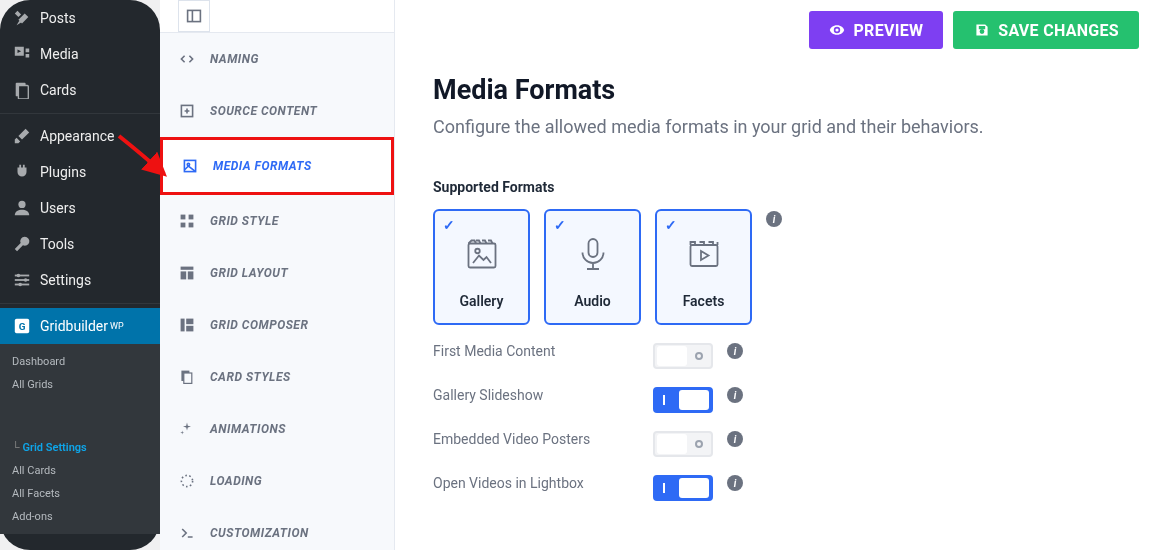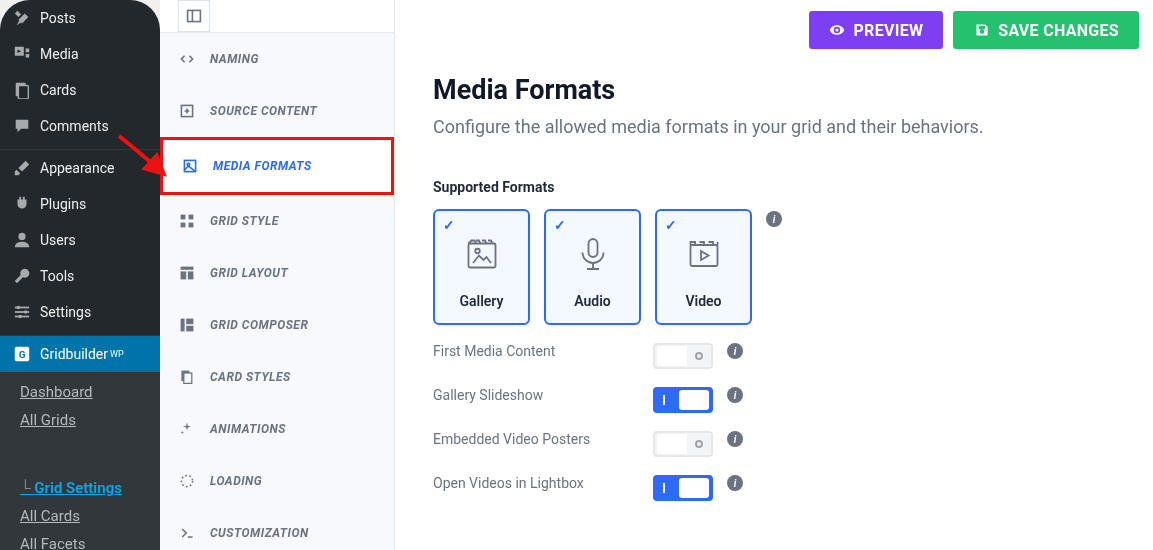--- a/index.html
+++ b/index.html
@@ -7,21 +7,21 @@
     
     
     .wp-sidebar { width: 160px; background: #23282d; color: #eee; display: flex; flex-direction: column; font-size: 14px; border-radius: 30px; }
     .wp-menu-item { display: flex; align-items: center; padding: 8px 8px 8px 12px; color: #eee; cursor: pointer; }
     .wp-menu-item .icon { width: 20px; height: 20px; margin-right: 8px; display: flex; align-items: center; justify-content: center; color: #a7aaad; }
     .wp-menu-item.active { background: #0073aa; color: #fff; position: relative; }
     .wp-menu-item.active::after { content: ''; position: absolute; right: -8px; top: 50%; transform: translateY(-50%); border: 8px solid transparent; border-left-color: #0073aa; }
     .wp-menu-item.active .icon { color: #fff; }
     .wp-menu-item sup { font-size: 9px; margin-left: 2px; }
     .wp-sub { background: #32373c; padding: 6px 0; }
-    .wp-sub-item { padding: 5px 20px; color: #b4b9be; font-size: 15px; cursor: pointer; text-decoration: underline; }
+    .wp-sub-item { padding: 5px 12px; color: #b4b9be; font-size: 11px; cursor: pointer; }
     .wp-sub-item.current { color: #0ea5e9; font-weight: 600; margin-top: 40px; }
     .wp-sub-item.current::before { content: '└ '; color: #888; font-weight: normal; }
     .wp-sep { height: 5px; border-top: 1px solid #32373c; margin-top: 5px; }
 
     
     .content { flex: 1; display: flex; position: relative; background: #fff; }
     
     
     .settings-nav { width: 235px; background: #f7f9fc; border-right: 1px solid #e5e9f0; display: flex; flex-direction: column; padding-top: 0; }
     .settings-topbar { height: 58px; display: flex; align-items: center; padding-left: 18px; background: #fff; border-bottom: 1px solid #e5e9f0; }
@@ -88,28 +88,20 @@
   </div>
   <div class="wp-menu-item">
     <span class="icon">
         <svg width="18" height="18" viewBox="0 0 20 20" fill="currentColor">
           <rect x="3" y="2" width="11" height="15" rx="1"></rect>
           <rect x="6" y="5" width="11" height="15" rx="1" fill="#23282d" stroke="currentColor" stroke-width="1.5"></rect>
         </svg>
       </span>
     <span>Cards</span>
   </div>
-  <div class="wp-menu-item">
-    <span class="icon">
-        <svg width="18" height="18" viewBox="0 0 20 20" fill="currentColor">
-          <path d="M3 3h14v10H9l-4 4v-4H3V3z"></path>
-        </svg>
-      </span>
-    <span>Comments</span>
-  </div>
   <div class="wp-sep"></div>
   <div class="wp-menu-item">
     <span class="icon">
         <svg width="18" height="18" viewBox="0 0 20 20" fill="currentColor">
           <path d="M14 2l4 4-8 8-4-4 8-8zM4 12l4 4-2 2H2v-4l2-2z"></path>
         </svg>
       </span>
     <span>Appearance</span>
   </div>
   <div class="wp-menu-item">
@@ -331,21 +323,21 @@
             </svg></span>
         <span class="flabel">Audio</span>
       </div>
       <div class="format-card">
         <span class="check">✓</span>
         <span class="ficon"><svg width="36" height="36" viewBox="0 0 24 24" fill="none" stroke="currentColor" stroke-width="1.2">
               <rect x="3" y="6" width="18" height="14" rx="1"></rect>
               <path d="M3 6V4h3v2M9 4h3v2M15 4h3v2M21 6V4"></path>
               <path d="M10 10l5 3-5 3v-6z"></path>
             </svg></span>
-        <span class="flabel">Video</span>
+        <span class="flabel">Facets</span>
       </div>
       <div class="info-circle" style="margin-top:2px">i</div>
     </div>
 
     <div class="opt-row">
       <span class="opt-label">First Media Content</span>
       <div class="toggle off">
           <div class="knob"></div>
           <div class="mark"></div>
         </div>

